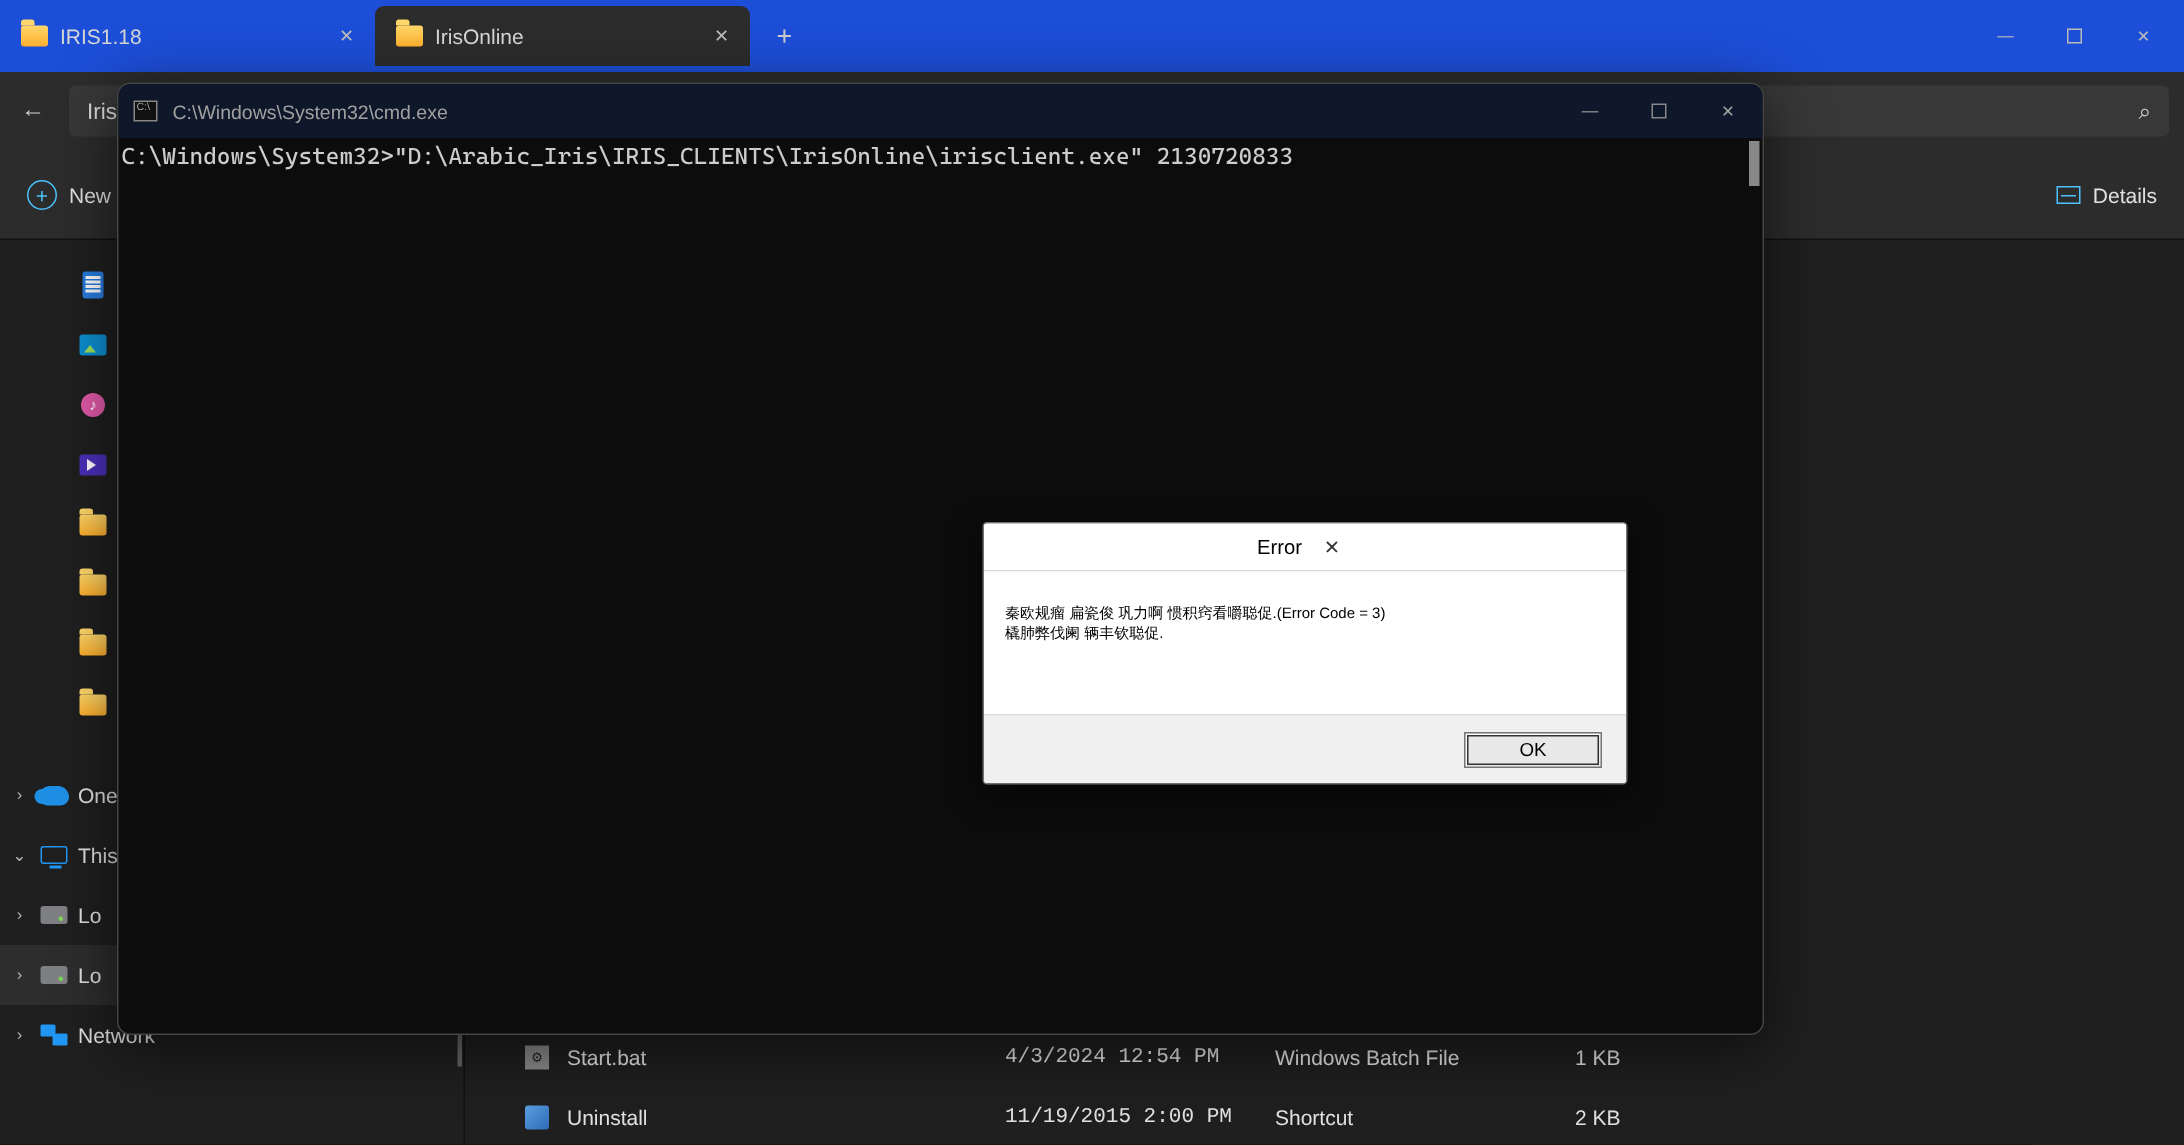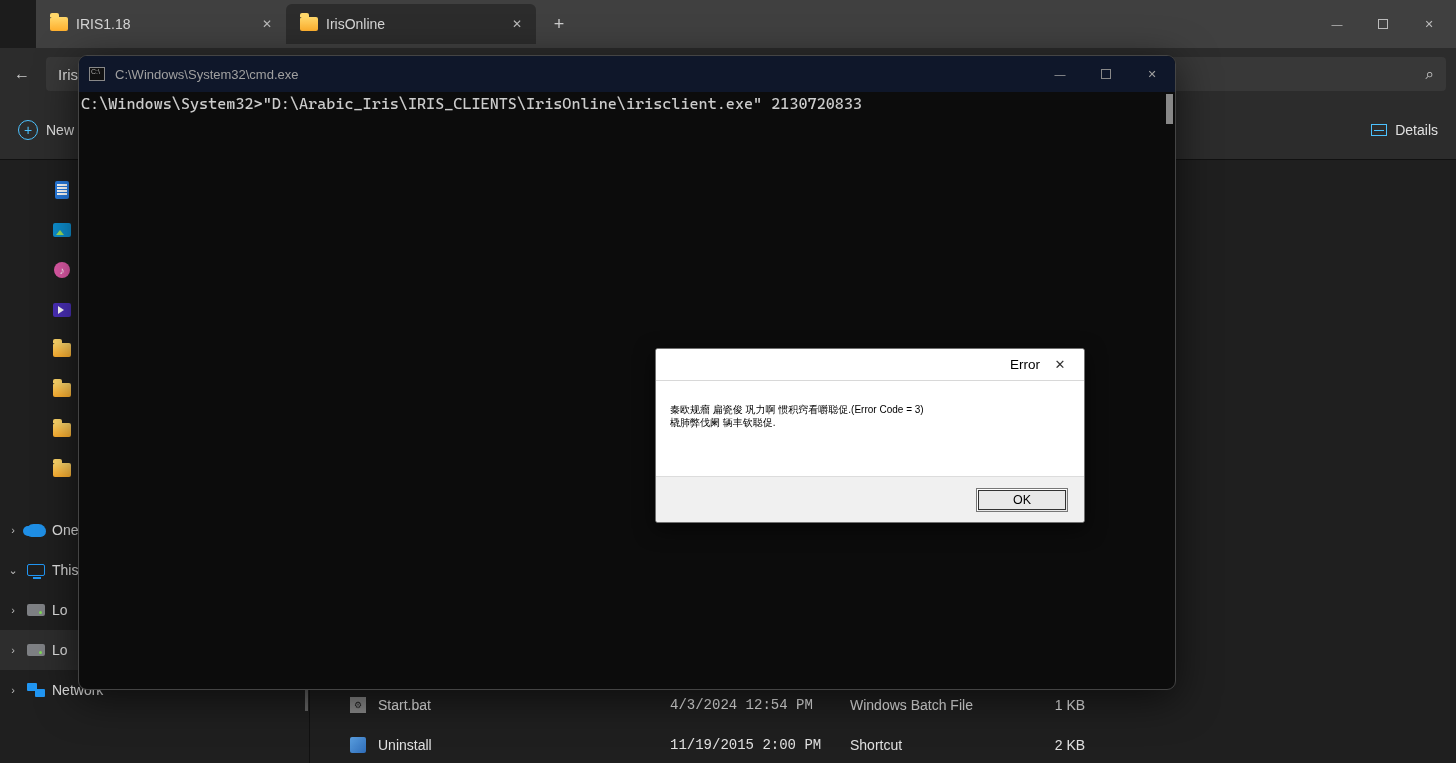--- a/index.html
+++ b/index.html
@@ -9,25 +9,24 @@
     background: #1c1c1c;
     font-family: "Segoe UI", Tahoma, sans-serif;
     color: #e0e0e0;
     overflow: hidden;
     position: relative;
     font-size: 14px;
   }
   
   .explorer-titlebar {
     height: 48px;
-    background: #404040;
+    background: #1d4ed8;
     display: flex;
     align-items: center;
     justify-content: space-between;
-    margin-left: 36px;
   }
   .tab-strip { display: flex; align-items: center; height: 100%; }
   .tab {
     display: flex; align-items: center; gap: 8px;
     padding: 0 14px; height: 40px;
     min-width: 250px;
     color: #d6d6d6; font-size: 14px;
     border-radius: 6px 6px 0 0;
     justify-content: space-between;
   }
@@ -117,21 +116,21 @@
   .net-ico::after{content:"";position:absolute;right:0;bottom:0;width:10px;height:8px;background:#2196f3;border-radius:1px;}
   .side-scroll-ind { position:absolute; right:1px; top: 525px; width:3px; height:26px; background:#666;}
   .content-area { flex:1; background:#1f1f1f; overflow:hidden; }
   .file-row {
     display:flex; align-items:center; height:40px;
     font-size:14px; color:#e0e0e0; padding-left:40px;
   }
   .col-name { width: 320px; display:flex; align-items:center; gap:12px;}
   .col-date { width: 180px; font-family: Liberation Mono, monospace; }
   .col-type { width: 200px; }
-  .col-size { width: 60px; text-align:center; padding-right:20px;}
+  .col-size { width: 60px; text-align:left; padding-right:20px;}
   .bat-ico { width:16px;height:16px;background:#888; display:flex;align-items:center;justify-content:center; font-size:9px; color:#222;}
   .uninst-ico {width:16px;height:16px;background:linear-gradient(135deg,#5a9fe0,#2e6cb8);border-radius:2px;}
   
   .cmd-window {
     position:absolute;
     left: 78px; top: 55px;
     width: 1098px; height: 635px;
     background:#0c0c0c;
     border-radius: 9px;
     border:1px solid #444;
@@ -165,21 +164,21 @@
     width: 430px; height: 175px;
     background:#f0f0f0;
     border:1px solid #707070;
     box-shadow: 0 6px 20px rgba(0,0,0,0.6);
     border-radius: 3px;
     overflow:hidden;
     display:flex; flex-direction:column;
   }
   .err-title {
     height:32px; background:#fff;
-    display:flex; justify-content:flex-end; align-items:center;
+    display:flex; justify-content:center; align-items:center;
     padding: 0 4px 0 10px;
     font-size:13.5px; color:#000;
     border-bottom:1px solid #d8d8d8;
   }
   .err-close {
     width:40px; height:26px; display:flex;align-items:center;justify-content:center;
     color:#333; font-size:13px;
   }
   .err-body {
     flex:1; background:#fff;

